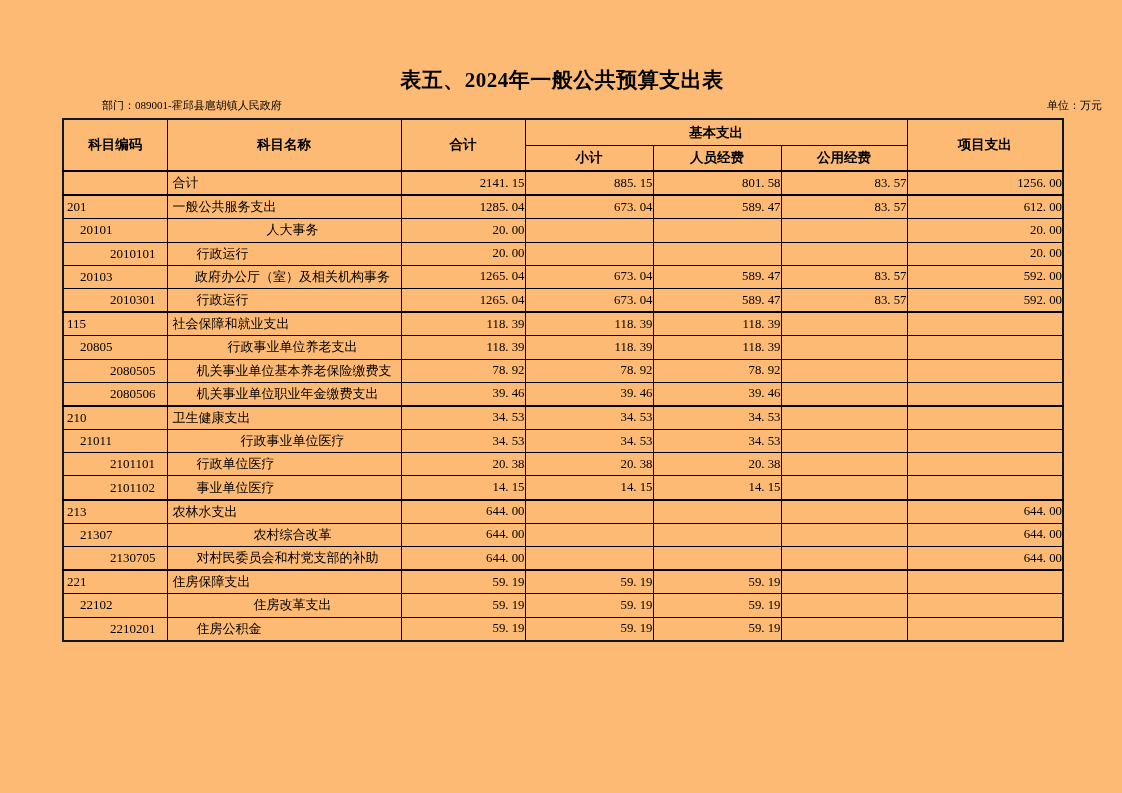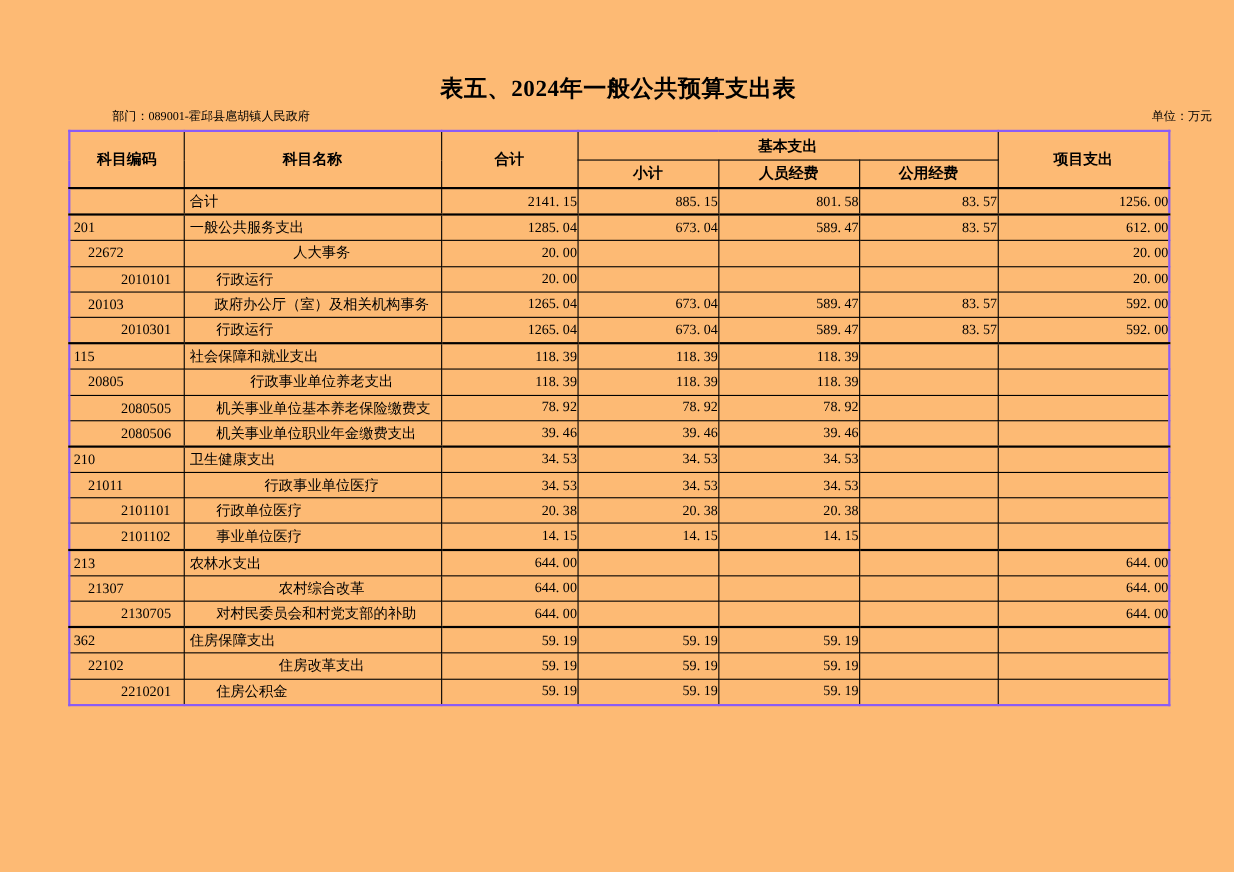--- a/index.html
+++ b/index.html
@@ -36,21 +36,21 @@
     font-size: 11px;
     margin-left: 28px;
   }
   table.budget {
     position: absolute;
     top: 118px;
     left: 62px;
     width: 1000px;
     border-collapse: collapse;
     table-layout: fixed;
-    border: 2px solid #8b5cf6;
+    border: 2px solid #0f172a;
   }
   table.budget th, table.budget td {
     border: 1px solid #000000;
     padding: 0;
     overflow: hidden;
     white-space: nowrap;
   }
   thead th {
     font-size: 13.5px;
     font-weight: bold;
@@ -125,21 +125,21 @@
         <tr class="lvl1 section">
           <td class="code">201</td>
           <td class="name">一般公共服务支出</td>
           <td class="num">1285. 04</td>
           <td class="num">673. 04</td>
           <td class="num">589. 47</td>
           <td class="num">83. 57</td>
           <td class="num">612. 00</td>
         </tr>
         <tr class="lvl2">
-          <td class="code">22672</td>
+          <td class="code">20101</td>
           <td class="name">人大事务</td>
           <td class="num">20. 00</td>
           <td class="num"></td>
           <td class="num"></td>
           <td class="num"></td>
           <td class="num">20. 00</td>
         </tr>
         <tr class="lvl3">
           <td class="code">2010101</td>
           <td class="name">行政运行</td>
@@ -260,21 +260,21 @@
         <tr class="lvl3">
           <td class="code">2130705</td>
           <td class="name">对村民委员会和村党支部的补助</td>
           <td class="num">644. 00</td>
           <td class="num"></td>
           <td class="num"></td>
           <td class="num"></td>
           <td class="num">644. 00</td>
         </tr>
         <tr class="lvl1 section">
-          <td class="code">362</td>
+          <td class="code">221</td>
           <td class="name">住房保障支出</td>
           <td class="num">59. 19</td>
           <td class="num">59. 19</td>
           <td class="num">59. 19</td>
           <td class="num"></td>
           <td class="num"></td>
         </tr>
         <tr class="lvl2">
           <td class="code">22102</td>
           <td class="name">住房改革支出</td>

